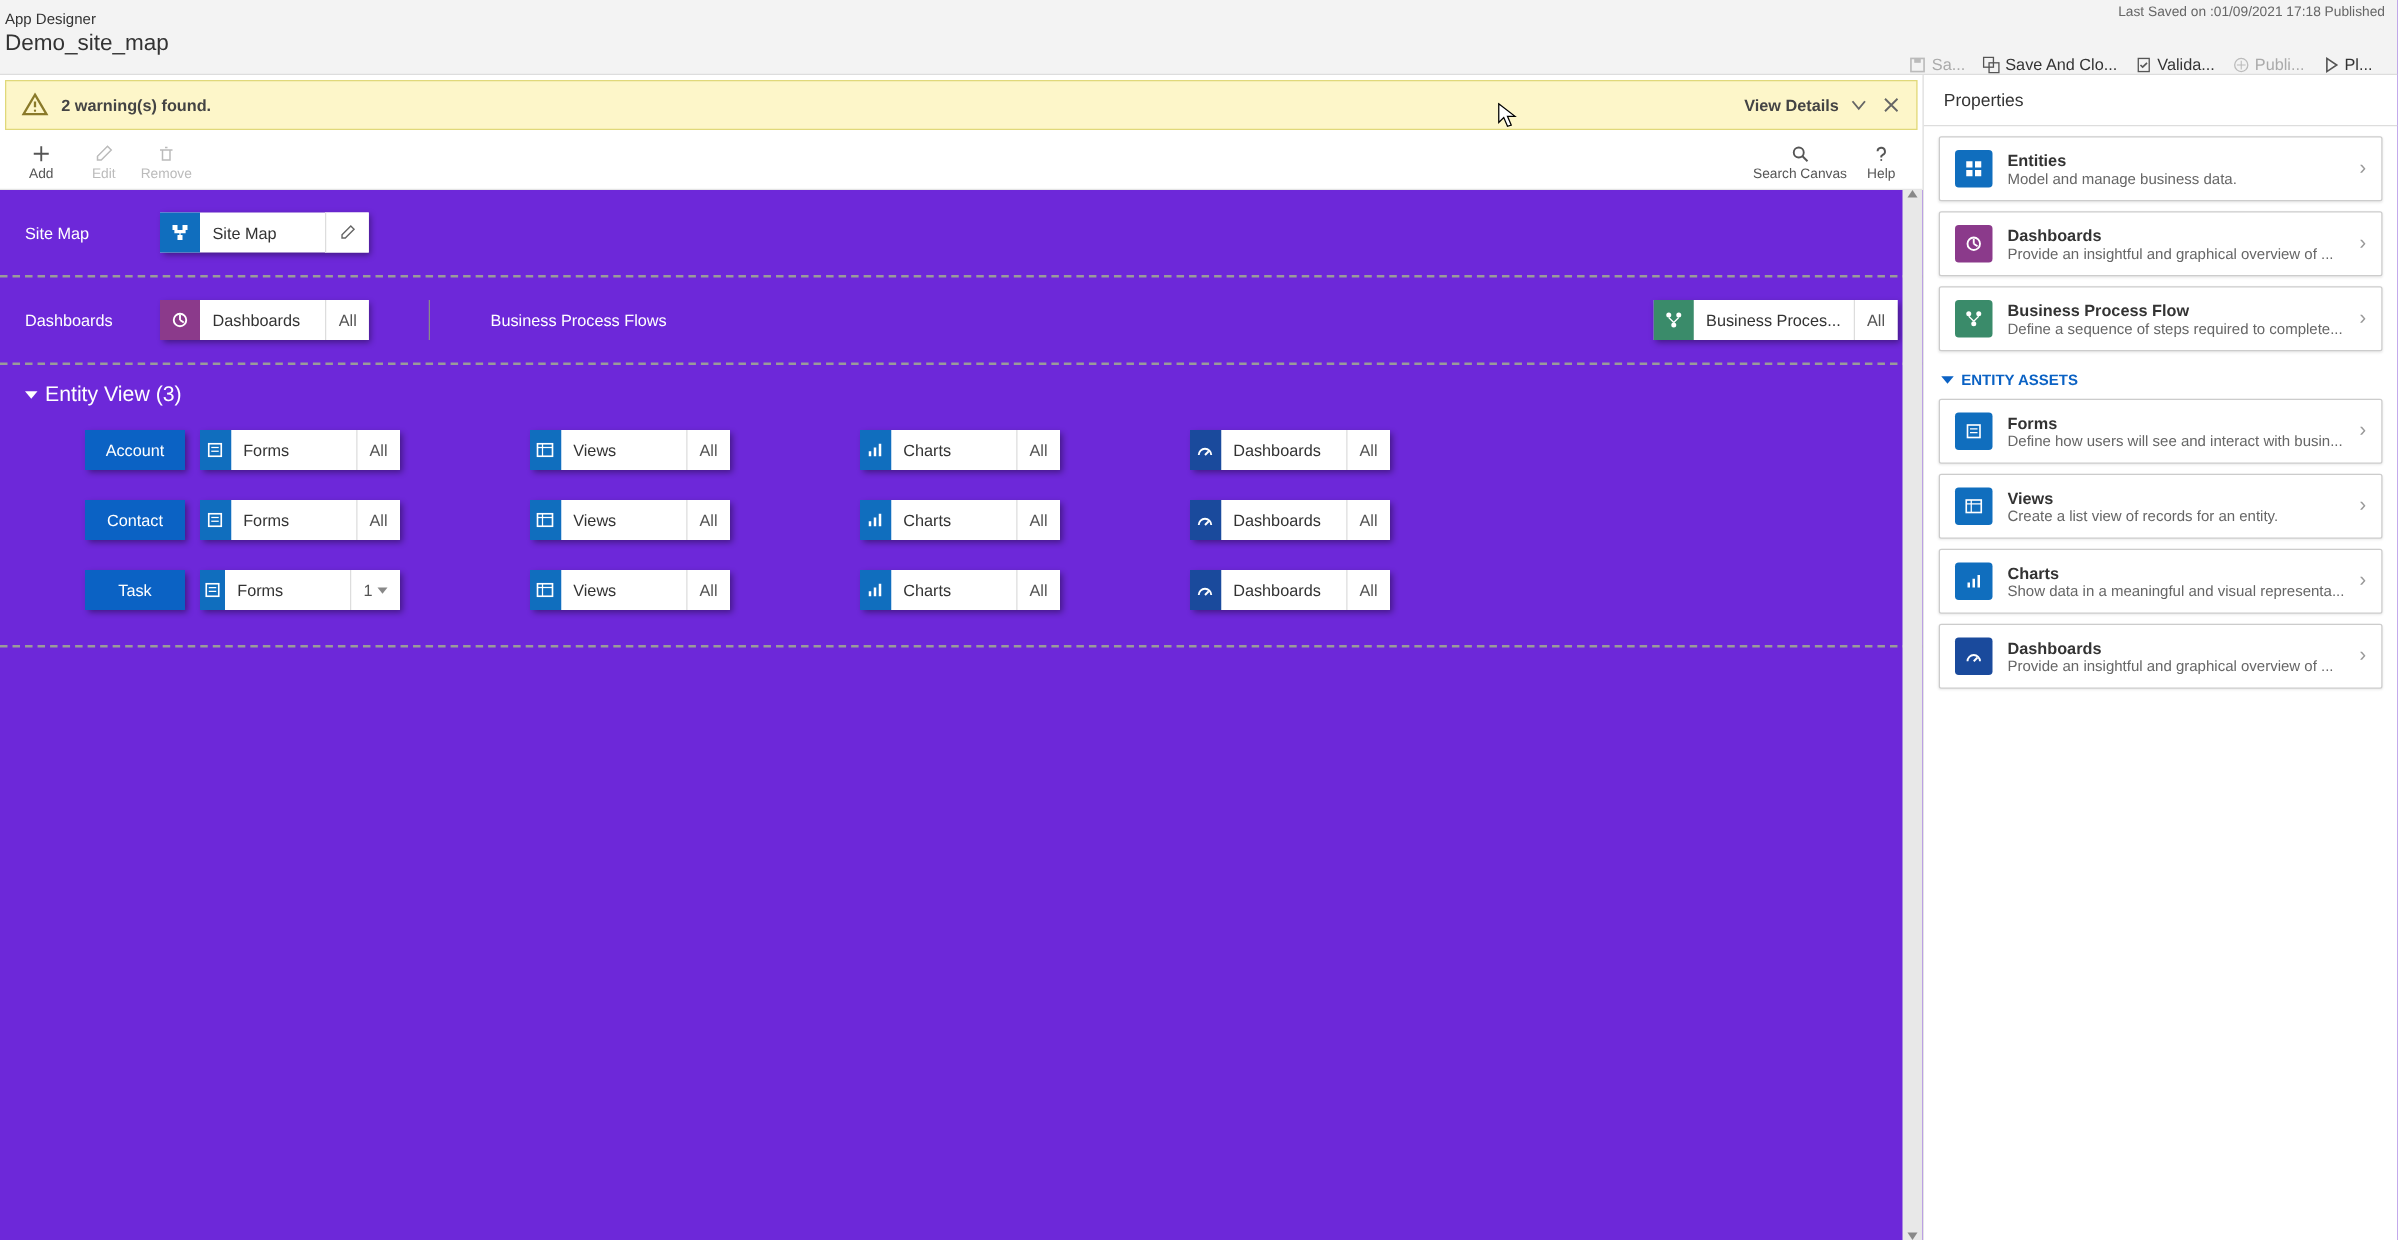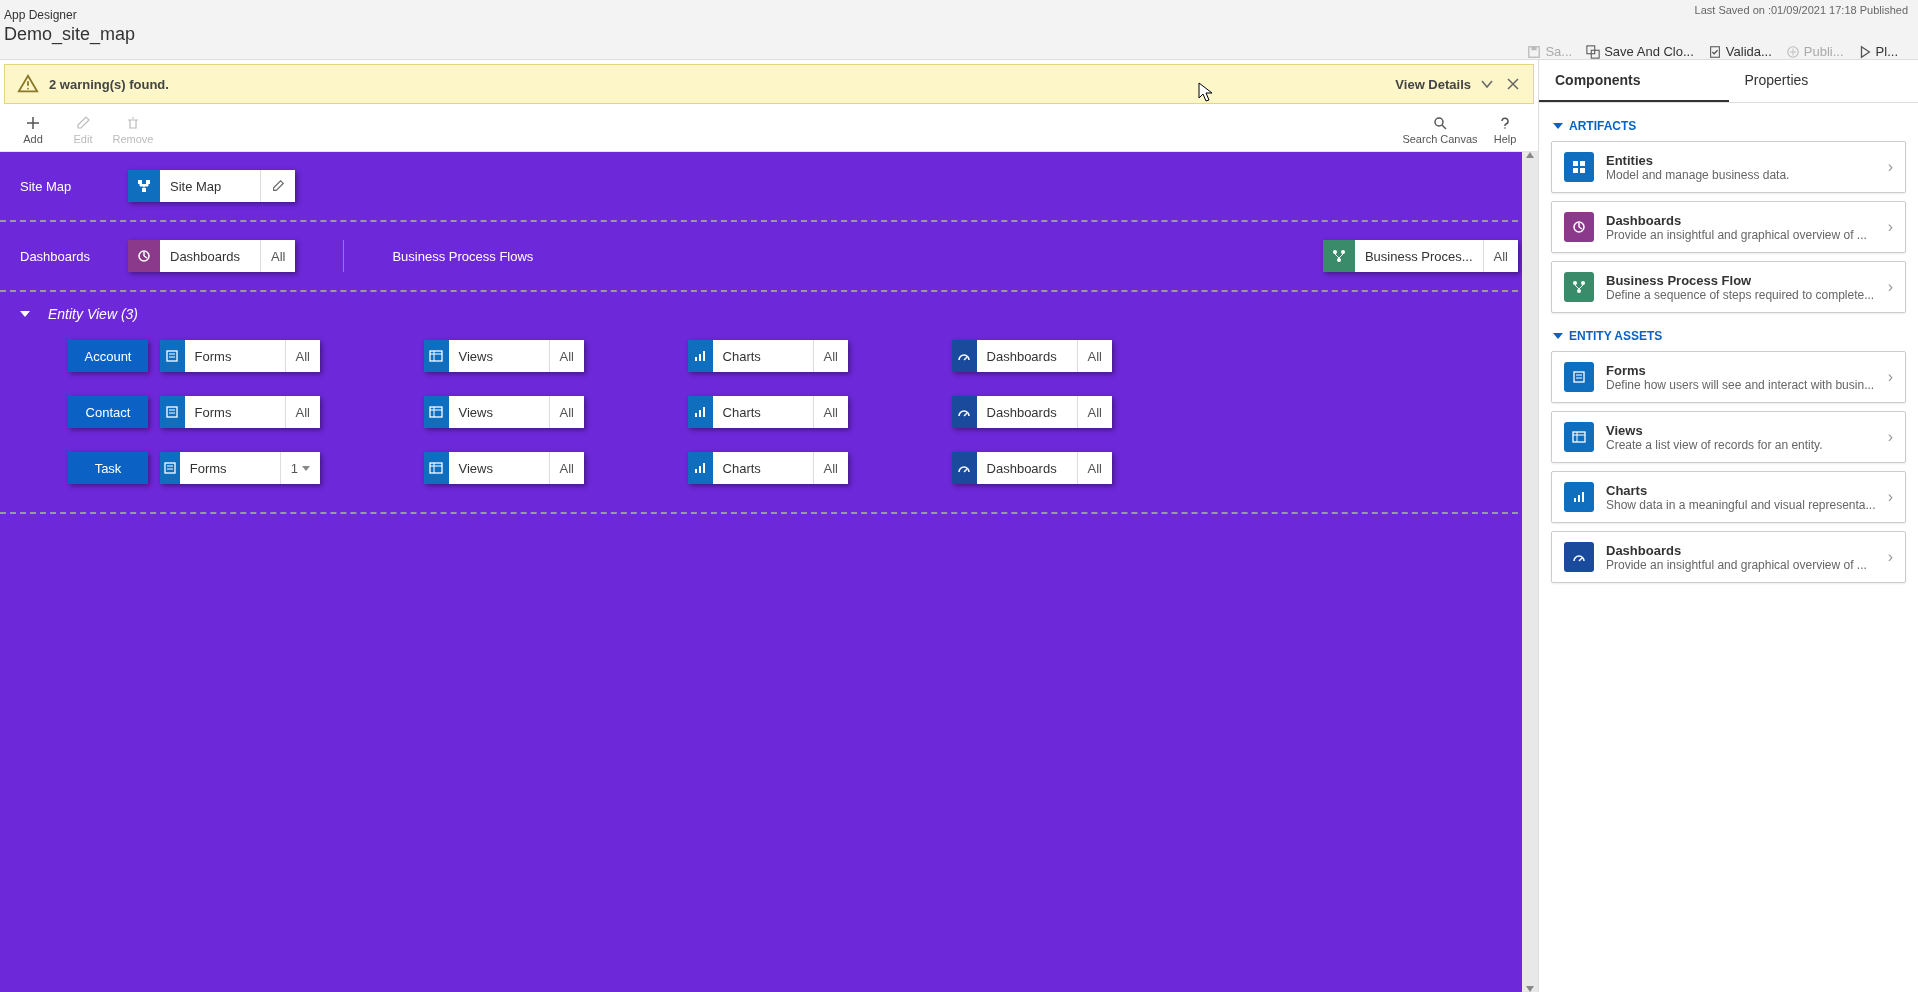--- a/index.html
+++ b/index.html
@@ -36,21 +36,21 @@
 .toolbar .tb-btn svg { width: 16px; height: 16px; margin-bottom: 2px; }
 .toolbar .spacer { flex: 1; }
 
 
 .canvas { flex: 1; background: #6d28d9; overflow: auto; position: relative; }
 .canvas-inner { padding: 0; }
 .section { border-bottom: 2px dashed #9a9a9a; padding: 18px 20px; }
 .section.nobottom { border-bottom: none; }
 .row { display: flex; align-items: center; gap: 18px; }
 .row-label { color: #fff; font-size: 13px; width: 90px; }
-.entity-header { color: #fff; font-size: 14px; display: flex; align-items: center; gap: 18px; padding: 14px 20px 0 20px; font-style: italic; }
+.entity-header { color: #fff; font-size: 17px; display: flex; align-items: center; gap: 6px; padding: 14px 20px 0 20px; }
 .entity-header .tri { width:0;height:0;border-left:5px solid transparent;border-right:5px solid transparent;border-top:6px solid #fff; }
 
 
 .tile { display: flex; align-items: stretch; height: 32px; box-shadow: 2px 2px 5px rgba(0,0,0,0.4); background: #fff; }
 .tile-icon { width: 32px; display: flex; align-items: center; justify-content: center; }
 .tile-icon svg { width: 16px; height: 16px; fill: #fff; }
 .tile-body { flex: 1; display: flex; align-items: center; padding: 0 10px; font-size: 13px; color: #333; min-width: 100px; }
 .tile-suffix { border-left: 1px solid #ddd; display: flex; align-items: center; justify-content: center; padding: 0 10px; font-size: 13px; color: #555; background: #fff; }
 .tile-suffix.btn { cursor: pointer; }
 .tile-suffix .dd { margin-left:4px; width:0;height:0;border-left:4px solid transparent;border-right:4px solid transparent;border-top:5px solid #888; }
@@ -410,28 +410,23 @@
             </div>
           </div>
 
         </div>
       </div>
     </div>
   </div>
 
   <div class="sidebar">
     <div class="tabs">
-      <div class="tab active">Components</div>
       <div class="tab">Properties</div>
     </div>
     <div class="panel">
-      <div class="group-hdr">
-          <span class="tri2"></span>
-          <span>ARTIFACTS</span>
-        </div>
 
       <div class="card">
         <div class="card-icon ic-blue">
             <svg viewBox="0 0 16 16">
               <rect x="2" y="2" width="5" height="5" fill="#fff"></rect>
               <rect x="9" y="2" width="5" height="5" fill="#fff"></rect>
               <rect x="2" y="9" width="5" height="5" fill="#fff"></rect>
               <rect x="9" y="9" width="5" height="5" fill="#fff"></rect>
             </svg>
           </div>

